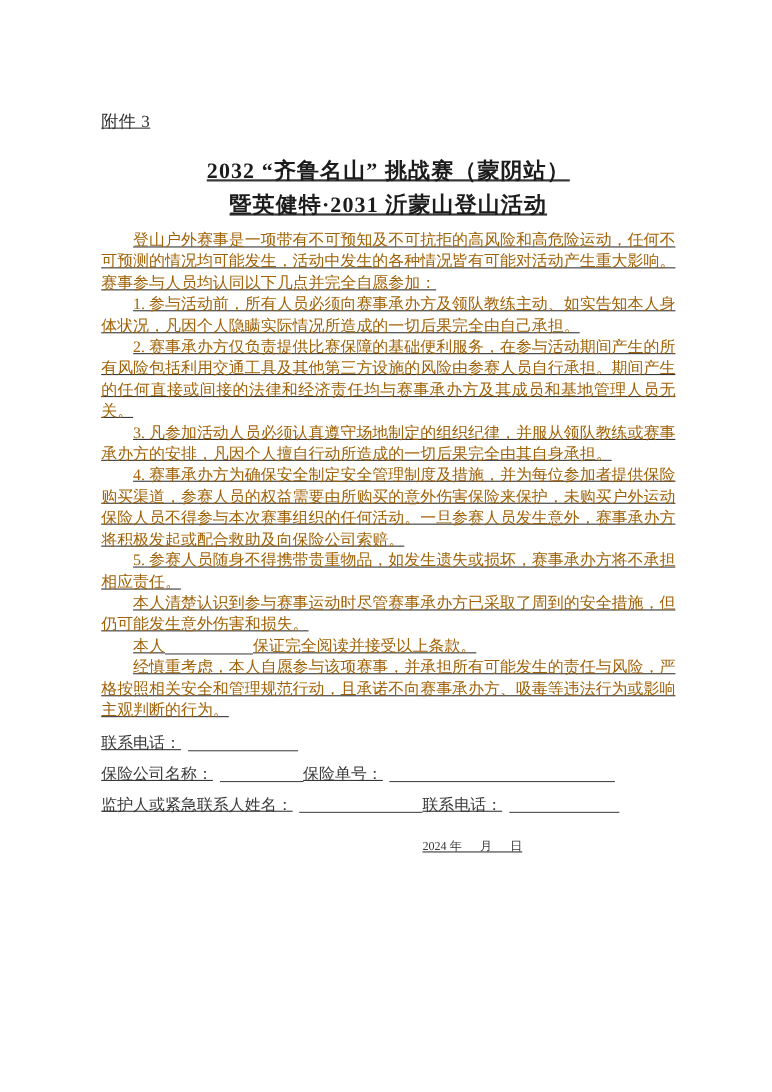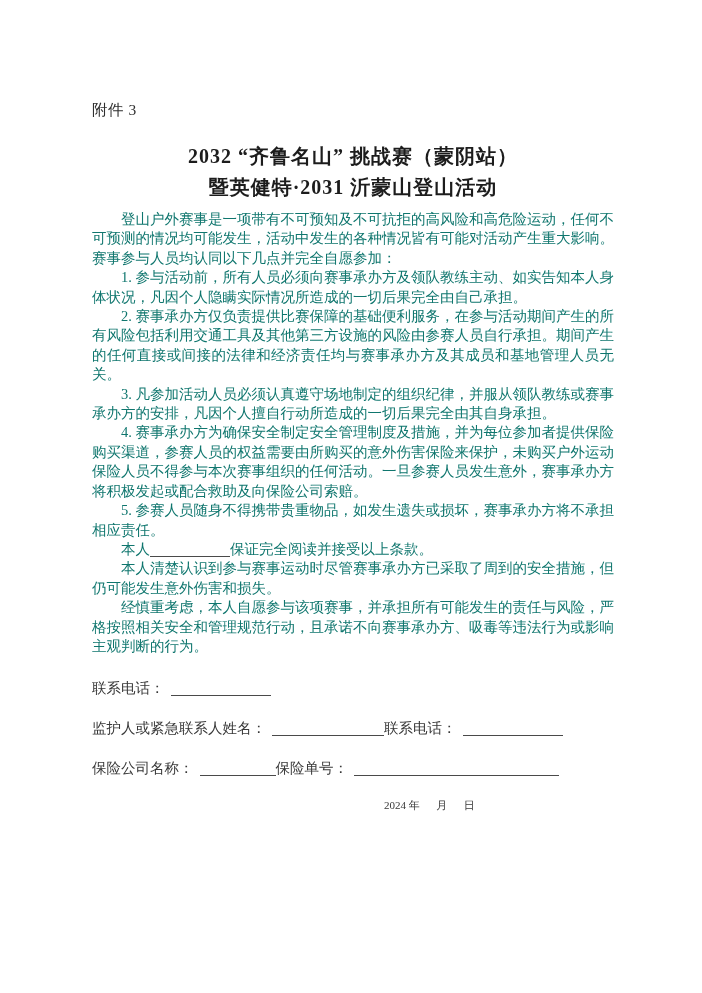--- a/index.html
+++ b/index.html
@@ -6,59 +6,60 @@
   .page {
     position: relative;
     width: 702px;
     height: 993px;
     box-sizing: border-box;
     background: #ffffff;
     padding: 100px 88px 0 92px;
     font-family: "Liberation Serif", "DejaVu Serif", serif;
     color: #383838;
     overflow: hidden;
+    text-decoration: underline;
   }
   .attachment {
     font-size: 15.5px;
     color: #2e2e2e;
     letter-spacing: 0.5px;
   }
   .doc-title {
     margin: 20px 0 7px 0;
     text-align: center;
     font-size: 20px;
     font-weight: bold;
     color: #1c1c1c;
     line-height: 31px;
     letter-spacing: 1px;
   }
   .doc-title .title-line { display: block; }
   .doc-body {
     font-size: 14.5px;
     line-height: 19.4px;
     text-align: justify;
-    color: #0f766e;
+    color: #a16207;
   }
   .doc-body p { margin: 0; text-indent: 2em; }
   .blank {
     display: inline-block;
     height: 0.85em;
     border-bottom: 1px solid #4a4a4a;
     vertical-align: -3px;
   }
   .w80  { width: 80px; }
   .w105 { width: 105px; }
   .w160 { width: 160px; }
   .w100 { width: 100px; }
   .w112 { width: 112px; }
   .w76  { width: 76px; }
   .w205 { width: 205px; }
   .ml6  { margin-left: 6px; }
   .sig-area { font-size: 14.5px; color: #383838; }
-  .sig-row { margin-top: 24px; line-height: 16px; white-space: nowrap; }
+  .sig-row { margin-top: 12px; line-height: 16px; white-space: nowrap; }
   .sig-row.first { margin-top: 16px; }
   .hgap { display: inline-block; width: 24px; }
   .date-line {
     margin-top: 22px;
     padding-left: 292px;
     white-space: pre;
     font-size: 11px;
     color: #383838;
   }
 </style>
@@ -76,37 +77,37 @@
 
   <div class="doc-body">
     <p>登山户外赛事是一项带有不可预知及不可抗拒的高风险和高危险运动，任何不可预测的情况均可能发生，活动中发生的各种情况皆有可能对活动产生重大影响。赛事参与人员均认同以下几点并完全自愿参加：</p>
 
     <p>1. 参与活动前，所有人员必须向赛事承办方及领队教练主动、如实告知本人身体状况，凡因个人隐瞒实际情况所造成的一切后果完全由自己承担。</p>
     <p>2. 赛事承办方仅负责提供比赛保障的基础便利服务，在参与活动期间产生的所有风险包括利用交通工具及其他第三方设施的风险由参赛人员自行承担。期间产生的任何直接或间接的法律和经济责任均与赛事承办方及其成员和基地管理人员无关。</p>
     <p>3. 凡参加活动人员必须认真遵守场地制定的组织纪律，并服从领队教练或赛事承办方的安排，凡因个人擅自行动所造成的一切后果完全由其自身承担。</p>
     <p>4. 赛事承办方为确保安全制定安全管理制度及措施，并为每位参加者提供保险购买渠道，参赛人员的权益需要由所购买的意外伤害保险来保护，未购买户外运动保险人员不得参与本次赛事组织的任何活动。一旦参赛人员发生意外，赛事承办方将积极发起或配合救助及向保险公司索赔。</p>
     <p>5. 参赛人员随身不得携带贵重物品，如发生遗失或损坏，赛事承办方将不承担相应责任。</p>
 
+    <p>本人清楚认识到参与赛事运动时尽管赛事承办方已采取了周到的安全措施，但仍可能发生意外伤害和损失。</p>
+
     <p><span>本人</span><span class="blank w80"></span><span>保证完全阅读并接受以上条款。</span></p>
-
-    <p>本人清楚认识到参与赛事运动时尽管赛事承办方已采取了周到的安全措施，但仍可能发生意外伤害和损失。</p>
     <p>经慎重考虑，本人自愿参与该项赛事，并承担所有可能发生的责任与风险，严格按照相关安全和管理规范行动，且承诺不向赛事承办方、吸毒等违法行为或影响主观判断的行为。</p>
   </div>
 
   <div class="sig-area">
 
 
     <div class="sig-row">
       <span>联系电话：</span><span class="blank w100 ml6"></span>
     </div>
 
     <div class="sig-row">
-      <span>监护人或紧急联系人姓名：</span><span class="blank w112 ml6"></span><span>联系电话：</span><span class="blank w100 ml6"></span>
+      <span>保险公司名称：</span><span class="blank w76 ml6"></span><span>保险单号：</span><span class="blank w205 ml6"></span>
     </div>
 
     <div class="sig-row">
-      <span>保险公司名称：</span><span class="blank w76 ml6"></span><span>保险单号：</span><span class="blank w205 ml6"></span>
+      <span>监护人或紧急联系人姓名：</span><span class="blank w112 ml6"></span><span>联系电话：</span><span class="blank w100 ml6"></span>
     </div>
 
     <div class="date-line">2024 年      月      日</div>
   </div>
 
 </div>
 
 </body></html>

